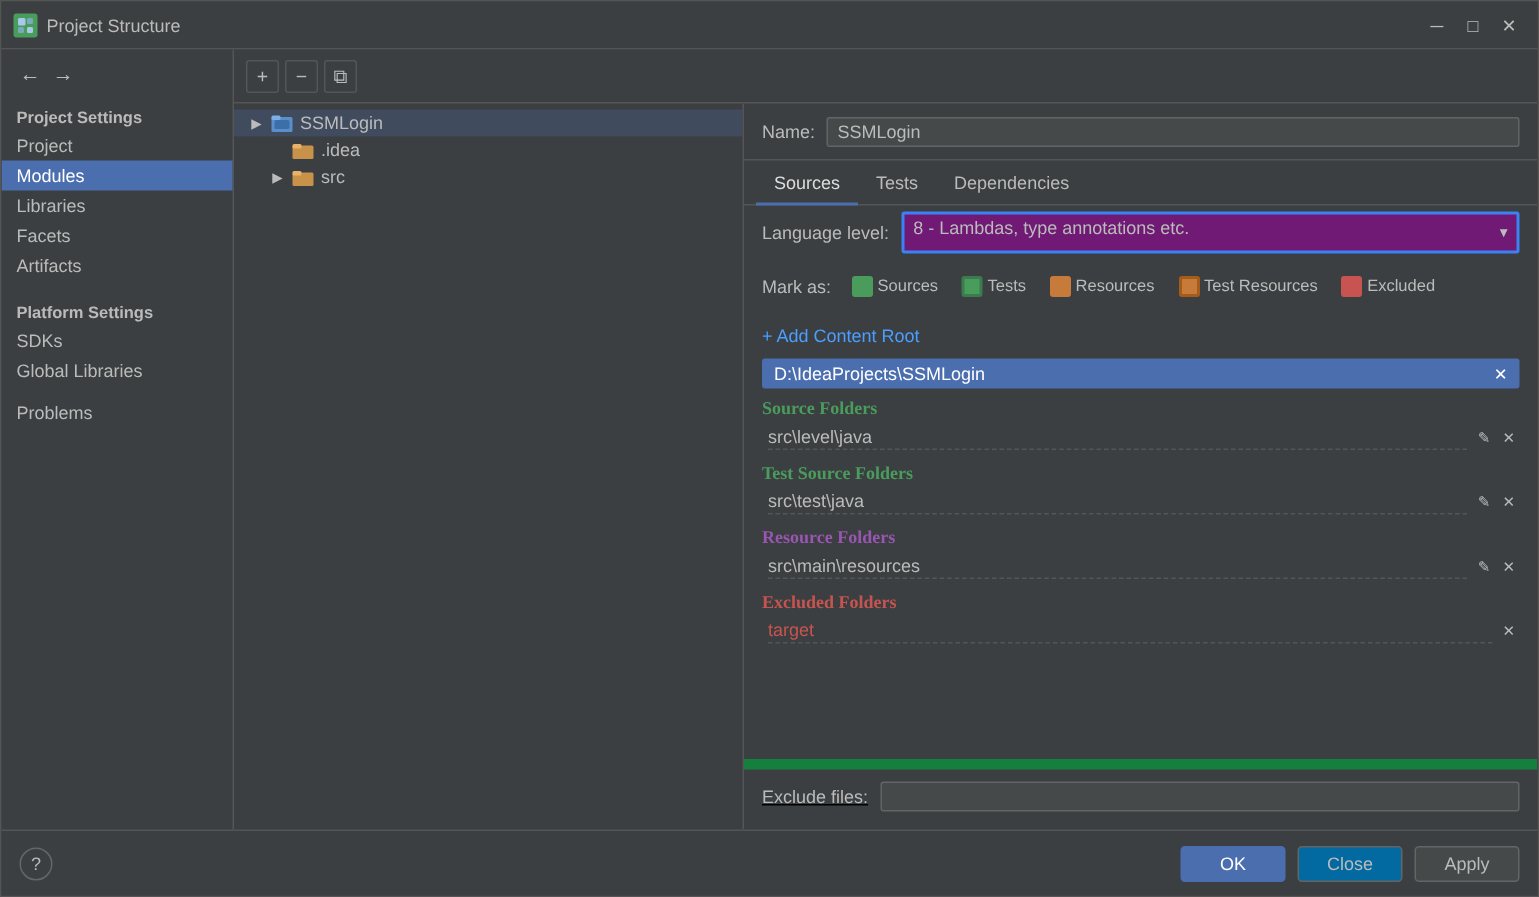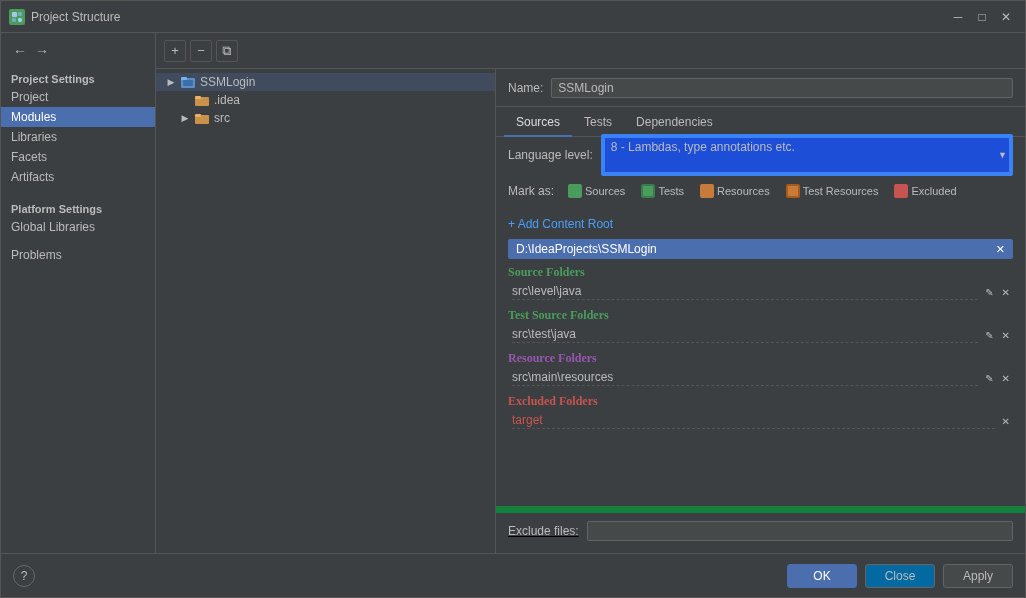--- a/index.html
+++ b/index.html
@@ -217,24 +217,24 @@
       color: #bbb;
       margin-right: 8px;
       font-size: 12px;
     }
     .select-wrapper {
       flex: 1;
       position: relative;
     }
     .select-wrapper select {
       width: 100%;
-      background: #1d4ed8;
-      border: 4px solid #3b82f6;
-      color: #bbb;
-      padding: 2px 24px 18px 6px;
+      background: #701a75;
+      border: 2px solid #3b82f6;
+      color: #bbb;
+      padding: 2px 24px 8px 6px;
       font-size: 12px;
       border-radius: 2px;
       appearance: none;
       cursor: pointer;
       outline: none;
     }
     .select-wrapper::after {
       content: '▼';
       position: absolute;
       right: 6px;
@@ -526,20 +526,23 @@
         <span>Libraries</span>
       </div>
       <div class="sidebar-item top-level">
         <span>Facets</span>
       </div>
       <div class="sidebar-item top-level">
         <span>Artifacts</span>
       </div>
       <div class="sidebar-spacer"></div>
       <div class="sidebar-section-label">Platform Settings</div>
+      <div class="sidebar-item top-level">
+        <span>SDKs</span>
+      </div>
       <div class="sidebar-item top-level">
         <span>Global Libraries</span>
       </div>
       <div class="sidebar-spacer"></div>
       <div class="sidebar-item top-level">
         <span>Problems</span>
       </div>
     </div>
 
     <div class="content-area">

